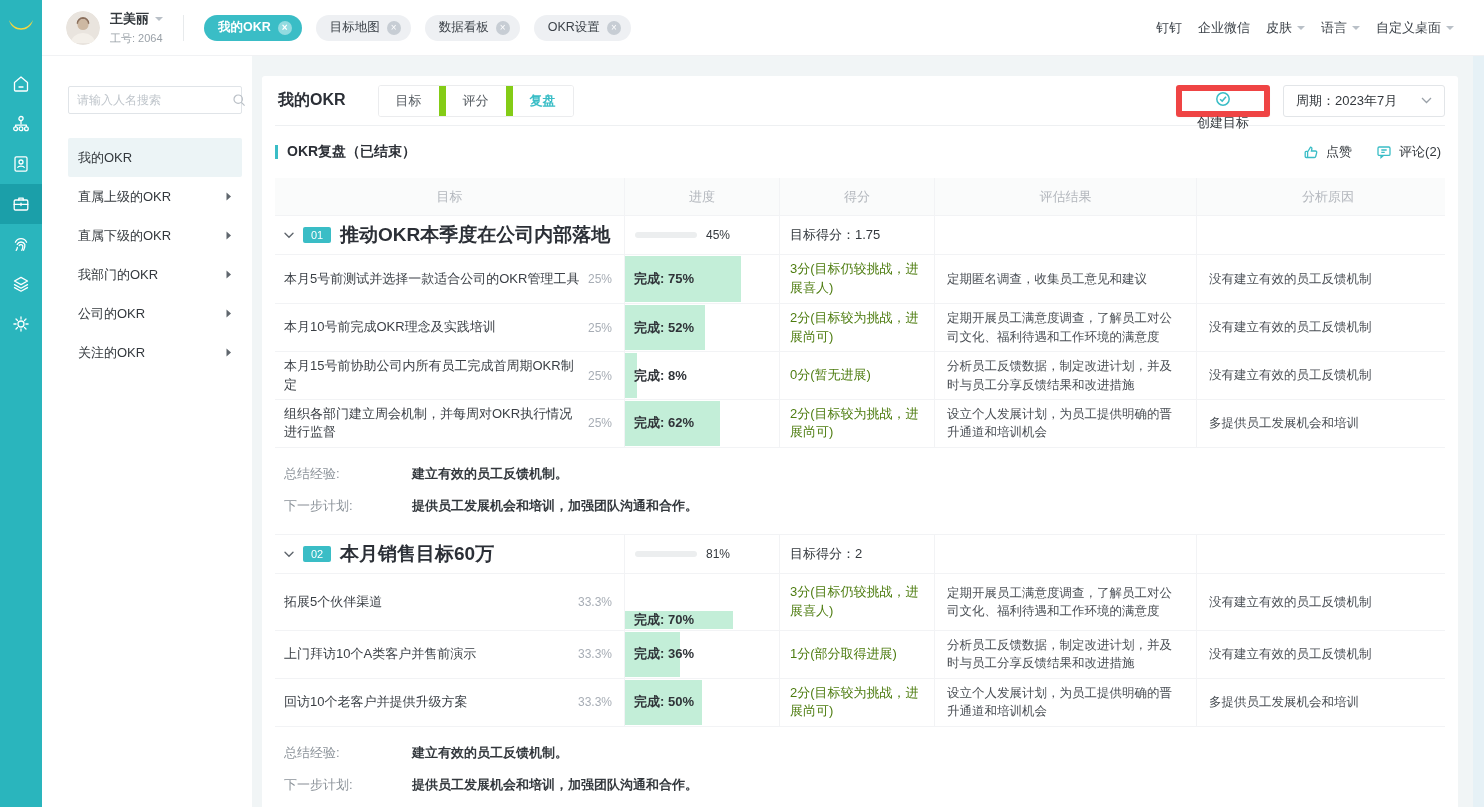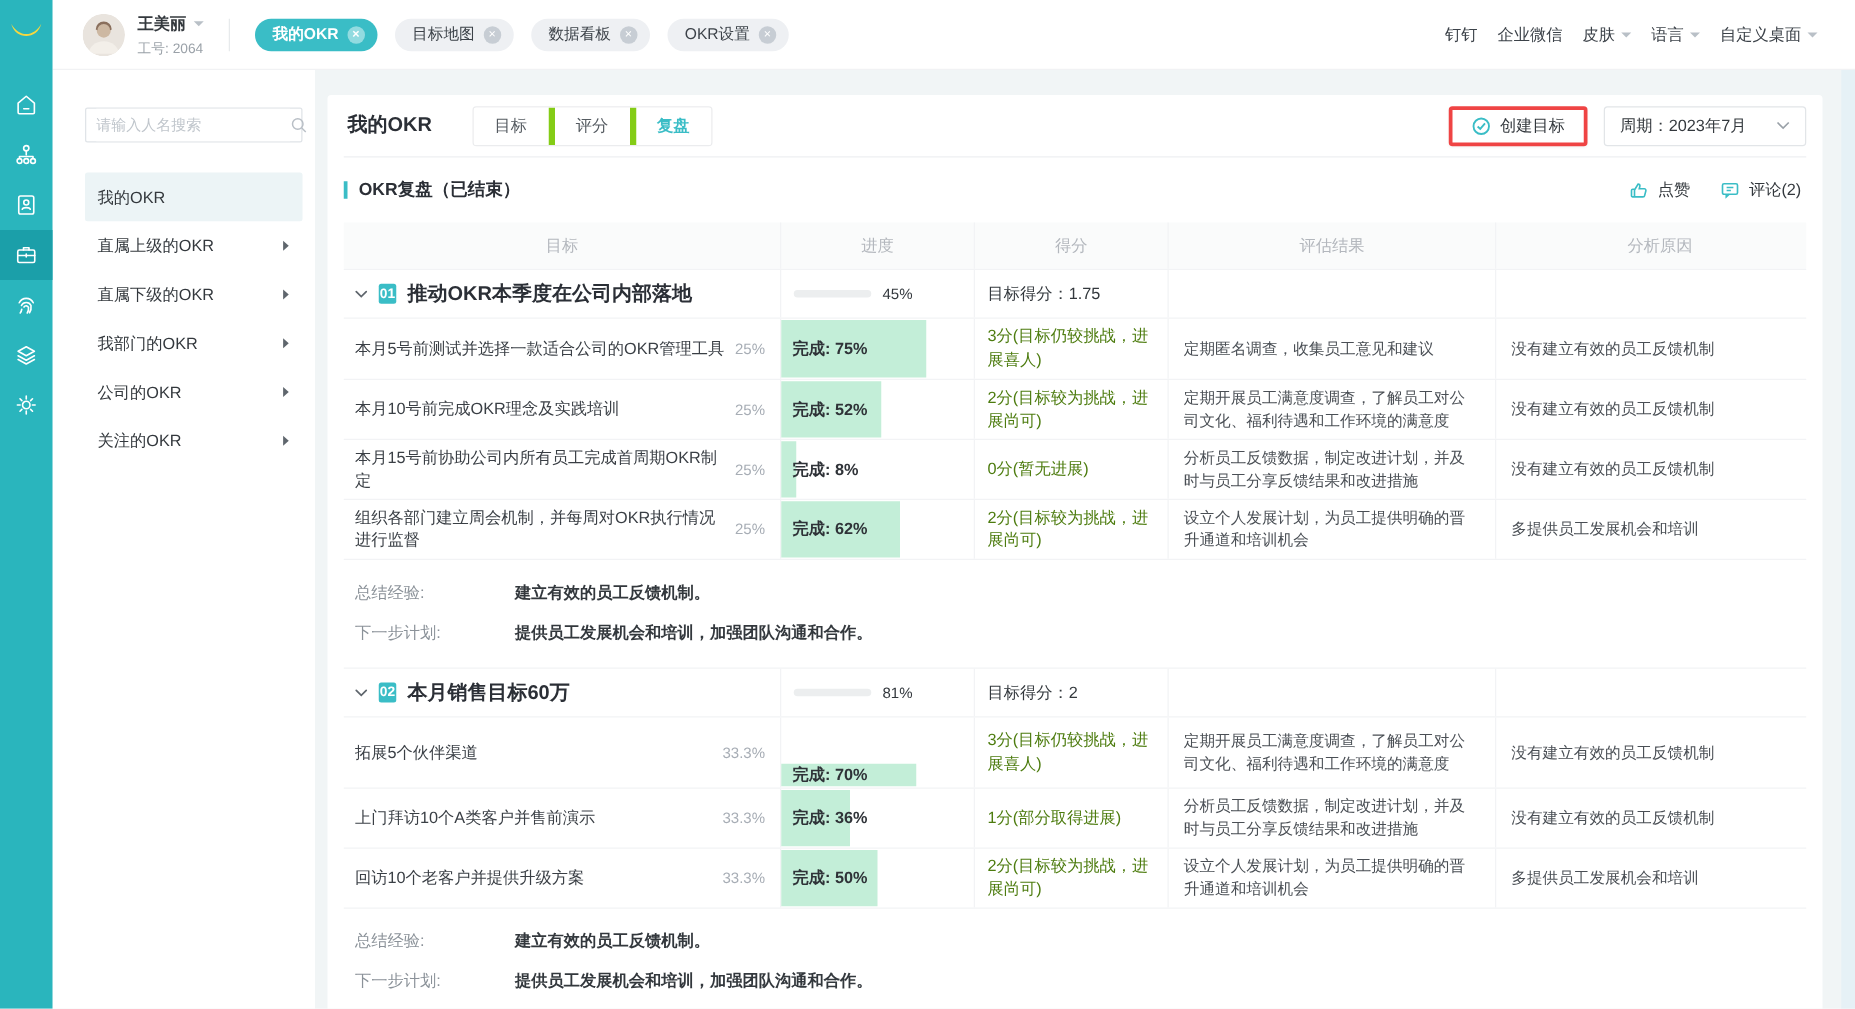--- a/index.html
+++ b/index.html
@@ -41,41 +41,41 @@
   .side-menu { margin-top:24px; }
   .side-item { height:39px; display:flex; align-items:center; padding:0 10px; font-size:13px; color:#33383d; cursor:pointer; border-radius:2px; }
   .side-item.active { background:#ecf4f6; }
   .side-item .arr { margin-left:auto; display:flex; }
   
   .main-card { position:absolute; left:262px; top:76px; width:1196px; bottom:0; background:#fff; border-radius:3px 3px 0 0; padding:0 13px; }
   .card-head { height:50px; display:flex; align-items:center; border-bottom:1px solid #eef0f2; }
   .page-title { font-size:16px; font-weight:700; color:#2b2f36; margin-left:3px; }
   .seg { display:flex; margin-left:32px; border:1px solid #ebecee; border-radius:3px; overflow:hidden; }
   .seg-tab { height:30px; padding:0 17px; display:flex; align-items:center; font-size:13px; color:#555b61; background:#fff; cursor:pointer; }
-  .seg-tab + .seg-tab { border-left:5px solid #84cc16; }
+  .seg-tab + .seg-tab { border-left:7px solid #84cc16; }
   .seg-tab.active { color:var(--accent,#3abdc6); font-weight:700; }
   .head-right { margin-left:auto; display:flex; align-items:center; gap:13px; }
-  .btn-create { height:32px; display:flex; align-items:center; gap:7px; padding:0 15px; border:3px solid #ef4444; border-radius:3px; background:#fff; font-size:13px; color:#33383d; cursor:pointer; box-shadow:0 1px 2px rgba(0,0,0,.03); }
+  .btn-create { height:32px; display:flex; align-items:center; gap:7px; padding:0 15px; border:6px solid #ef4444; border-radius:3px; background:#fff; font-size:13px; color:#33383d; cursor:pointer; box-shadow:0 1px 2px rgba(0,0,0,.03);flex-direction:column; }
   .period-select { width:162px; height:32px; border:1px solid #e2e5e8; border-radius:3px; display:flex; align-items:center; justify-content:space-between; padding:0 12px; font-size:13px; color:#33383d; cursor:pointer; background:#fff; }
   
   .section-row { height:52px; display:flex; align-items:center; }
   .sec-bar { width:3px; height:14px; background:var(--accent,#3abdc6); margin-right:9px; }
   .sec-title { font-size:14px; font-weight:700; color:#2b2f36; }
   .sec-actions { margin-left:auto; display:flex; align-items:center; gap:24px; padding-right:4px; }
   .sec-act { display:flex; align-items:center; gap:7px; font-size:13px; color:#33383d; cursor:pointer; }
   
   .t-row { display:grid; grid-template-columns:350px 155px 155px 262px 262px; }
   .c { border-right:1px solid #f2f3f5; display:flex; align-items:center; min-width:0; }
   .c:last-child { border-right:none; }
   .t-head { background:#fafbfb; height:37px; }
   .t-head .c { justify-content:center; font-size:13px; color:#b3b7bd; }
   .obj-row { height:40px; border-top:1px solid #f2f3f5; border-bottom:1px solid #f2f3f5; }
   .obj-title-cell { padding-left:9px; gap:9px; }
-  .obj-badge { width:14px; height:16px; border-radius:2px; background:var(--accent,#3abdc6); color:#fff; font-size:11px; font-weight:700; display:flex; align-items:center; justify-content:center; }
-  .obj-name { font-size:16px; font-weight:700; color:#2b2f36; }
+  .obj-badge { width:28px; height:16px; border-radius:2px; background:var(--accent,#3abdc6); color:#fff; font-size:11px; font-weight:400; display:flex; align-items:center; justify-content:center; }
+  .obj-name { font-size:19px; font-weight:700; color:#2b2f36; }
   .mini-bar-wrap { padding-left:10px; gap:9px; }
   .mini-track { width:62px; height:6px; border-radius:3px; background:#eceeef; overflow:hidden; }
   .mini-fill { height:100%; border-radius:3px; background:var(--accent-fill,#35b3bc); }
   .mini-label { font-size:12px; color:#33383d; }
   .obj-score { font-size:13px; color:#33383d; padding-left:10px; }
   .kr-row { min-height:39px; border-bottom:1px solid #f2f3f5; }
   .kr-title-cell { padding:4px 0 4px 9px; }
   .kr-title { font-size:13px; color:#3a3f45; line-height:1.4; }
   .kr-weight { margin-left:auto; font-size:12px; color:#a7adb5; padding:0 12px 0 8px; flex:0 0 auto; }
   .done-cell { padding:0; align-items:stretch; }

